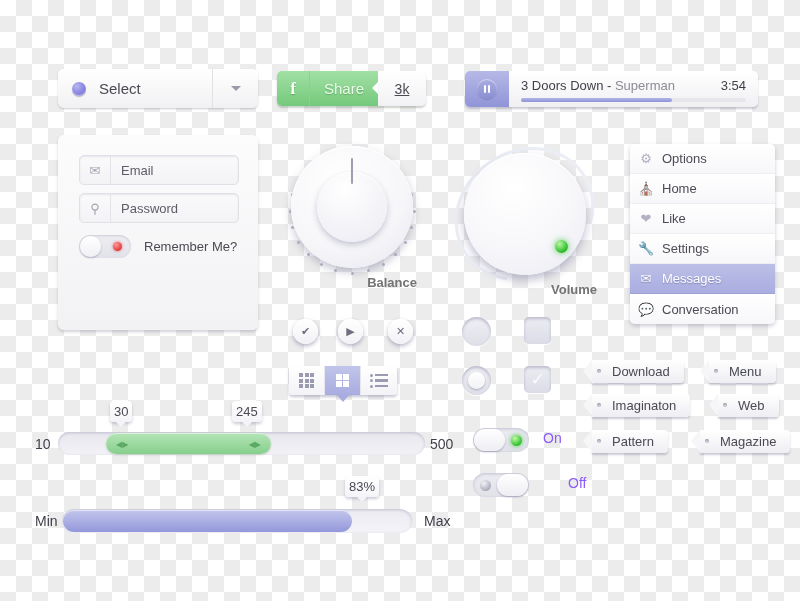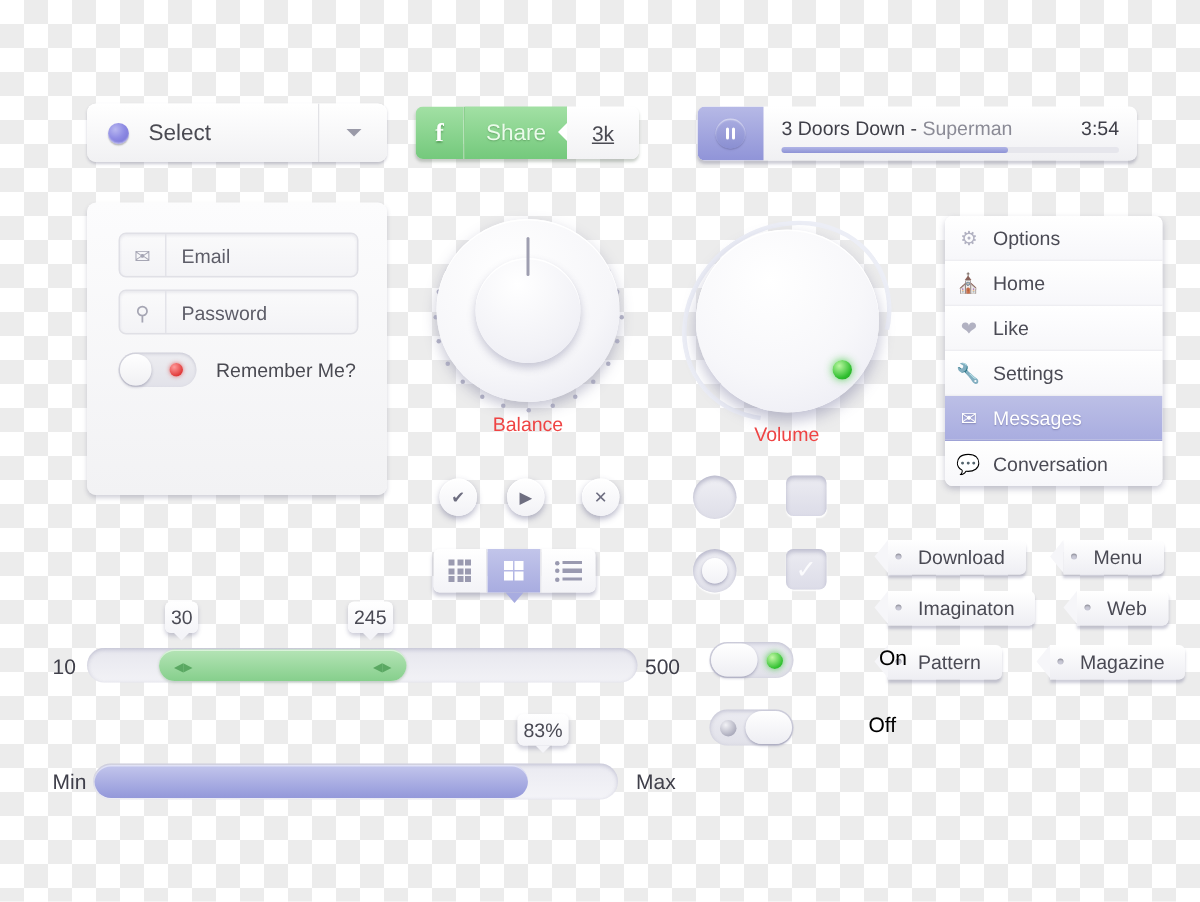--- a/index.html
+++ b/index.html
@@ -118,21 +118,21 @@
     box-shadow:0 0 3px rgba(224,58,58,.7); }
   #remember .rlbl { margin-left:13px; font-size:13px; color:#4a4a52; }
   #subscribe { position:absolute; left:19px; top:148px; width:163px; height:28px;
     border-radius:5px; background:linear-gradient(#aee3b0,#7ecb86);
     box-shadow:0 2px 2px rgba(80,120,80,.3), inset 0 1px 0 rgba(255,255,255,.55);
     color:#f0fbf0; font-size:14px; display:flex;align-items:center;justify-content:center;
     text-shadow:0 1px 1px rgba(70,130,70,.5); }
 
   
   .knobwrap { position:absolute; }
-  .knob-label { text-align:center; font-size:13px; color:#ef4444; margin-top:7px; }
+  .knob-label { text-align:right; font-size:13px; color:#737373; margin-top:7px;font-weight:bold; }
   #knob-balance { left:287px; top:146px; width:130px; }
   #knob-balance .dial { width:122px;height:122px;border-radius:50%; margin:0 auto;
     background:radial-gradient(circle at 40% 30%, #ffffff 0%, #f6f6f9 60%, #e4e4ee 100%);
     box-shadow:0 4px 9px rgba(90,90,130,.35), inset 0 1px 0 #fff;
     position:relative; }
   #knob-balance .inner { position:absolute; left:26px; top:26px; width:70px;height:70px;border-radius:50%;
     background:radial-gradient(circle at 40% 25%, #ffffff, #f1f1f6 70%, #e6e6ef);
     box-shadow:0 3px 6px rgba(90,90,130,.32), inset 0 1px 0 #fff; }
   #knob-balance .needle { position:absolute; left:50%; top:12px; width:2px; height:26px;
     margin-left:-1px; background:#9e9eb0; border-radius:1px; }
@@ -266,23 +266,23 @@
     background:linear-gradient(#ffffff,#eeeef3);
     box-shadow:0 1px 2px rgba(90,90,130,.45); }
   .tog-lg .led { position:absolute; top:7px; width:11px;height:11px;border-radius:50%; }
   #tog-on { left:473px; top:428px; }
   #tog-on .kn{left:1px;}
   #tog-on .led{right:7px;background:radial-gradient(circle at 35% 30%,#c2f8a5,#30c030 70%);
     box-shadow:0 0 5px rgba(60,200,60,.9);}
   #tog-off { left:473px; top:473px; }
   #tog-off .kn{right:1px;}
   #tog-off .led{left:7px;background:radial-gradient(circle at 35% 30%,#f2f2f6,#a9a9ba 75%);}
-  .tog-cap { position:absolute; font-size:14px; color:#000000;margin-left:43px; }
+  .tog-cap { position:absolute; font-size:14px; color:#8b5cf6; }
   #cap-on{left:543px;top:430px;}
-  #cap-off{left:536px;top:475px;}
+  #cap-off{left:568px;top:475px;}
 </style>
 </head>
 <body>
 
 <div class="abs" id="select-dd">
   <span class="bulb"></span>
   <span class="lbl">Select</span>
   <span class="arrowbox">
     <span class="caret-dn"></span>
   </span>

